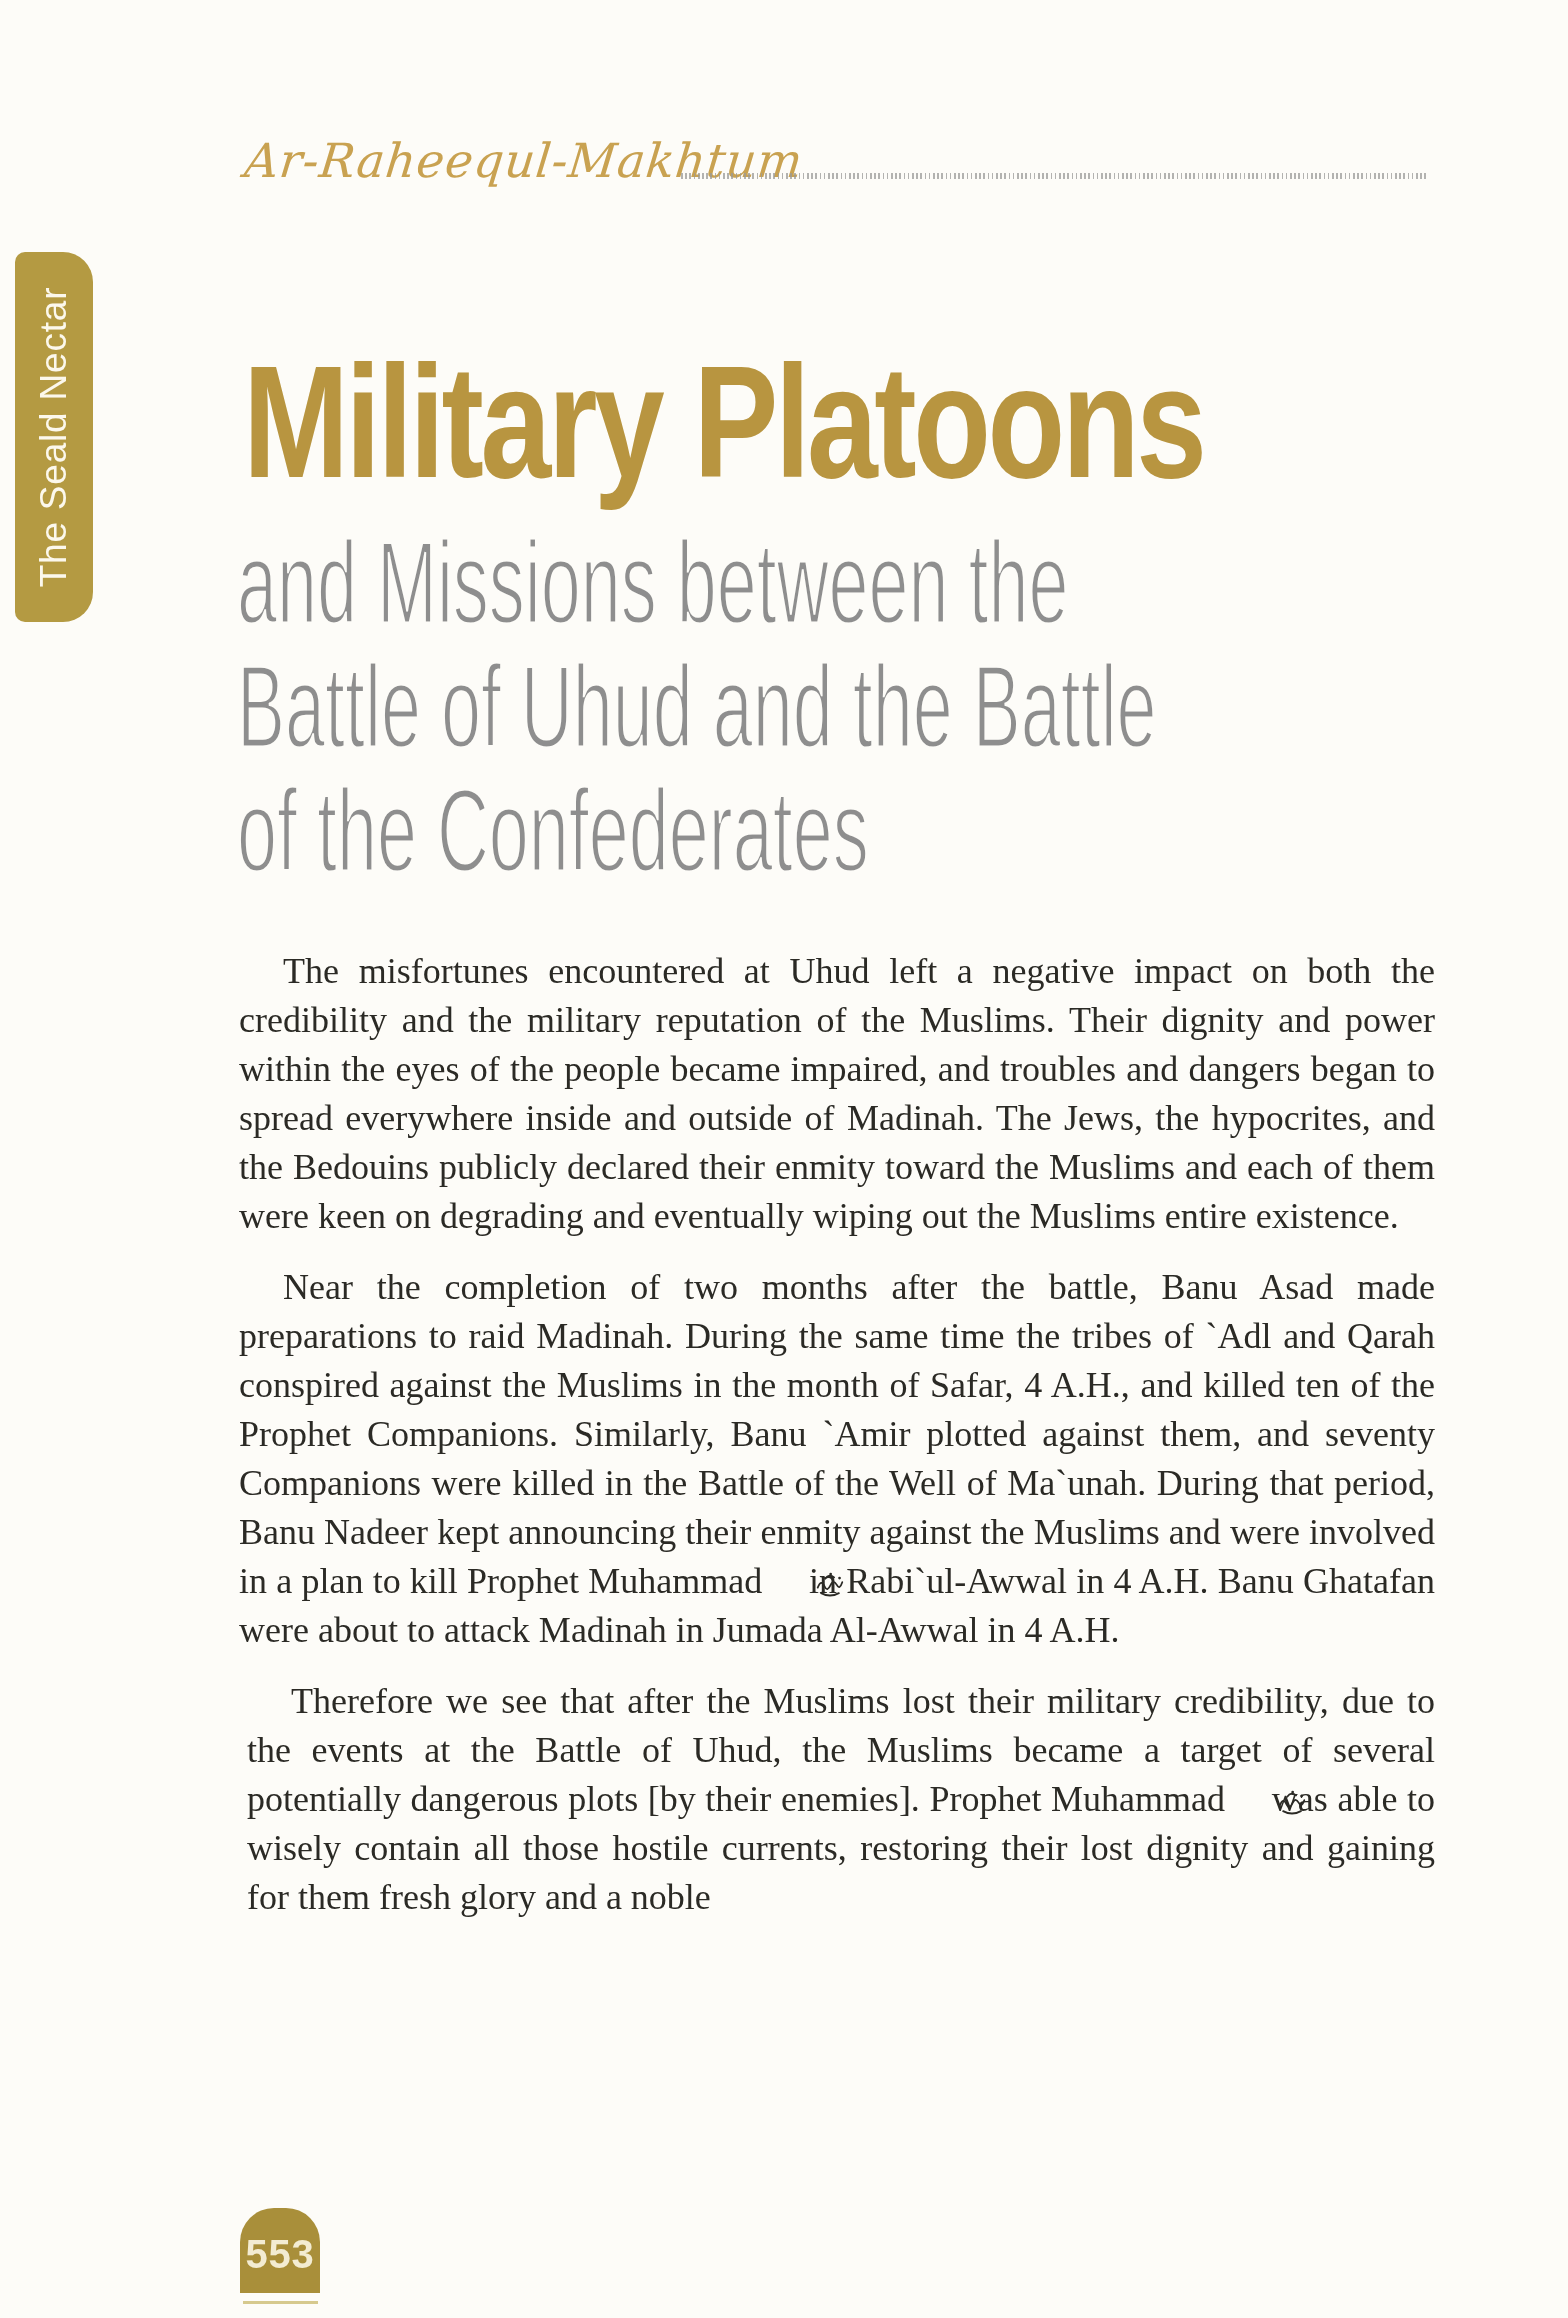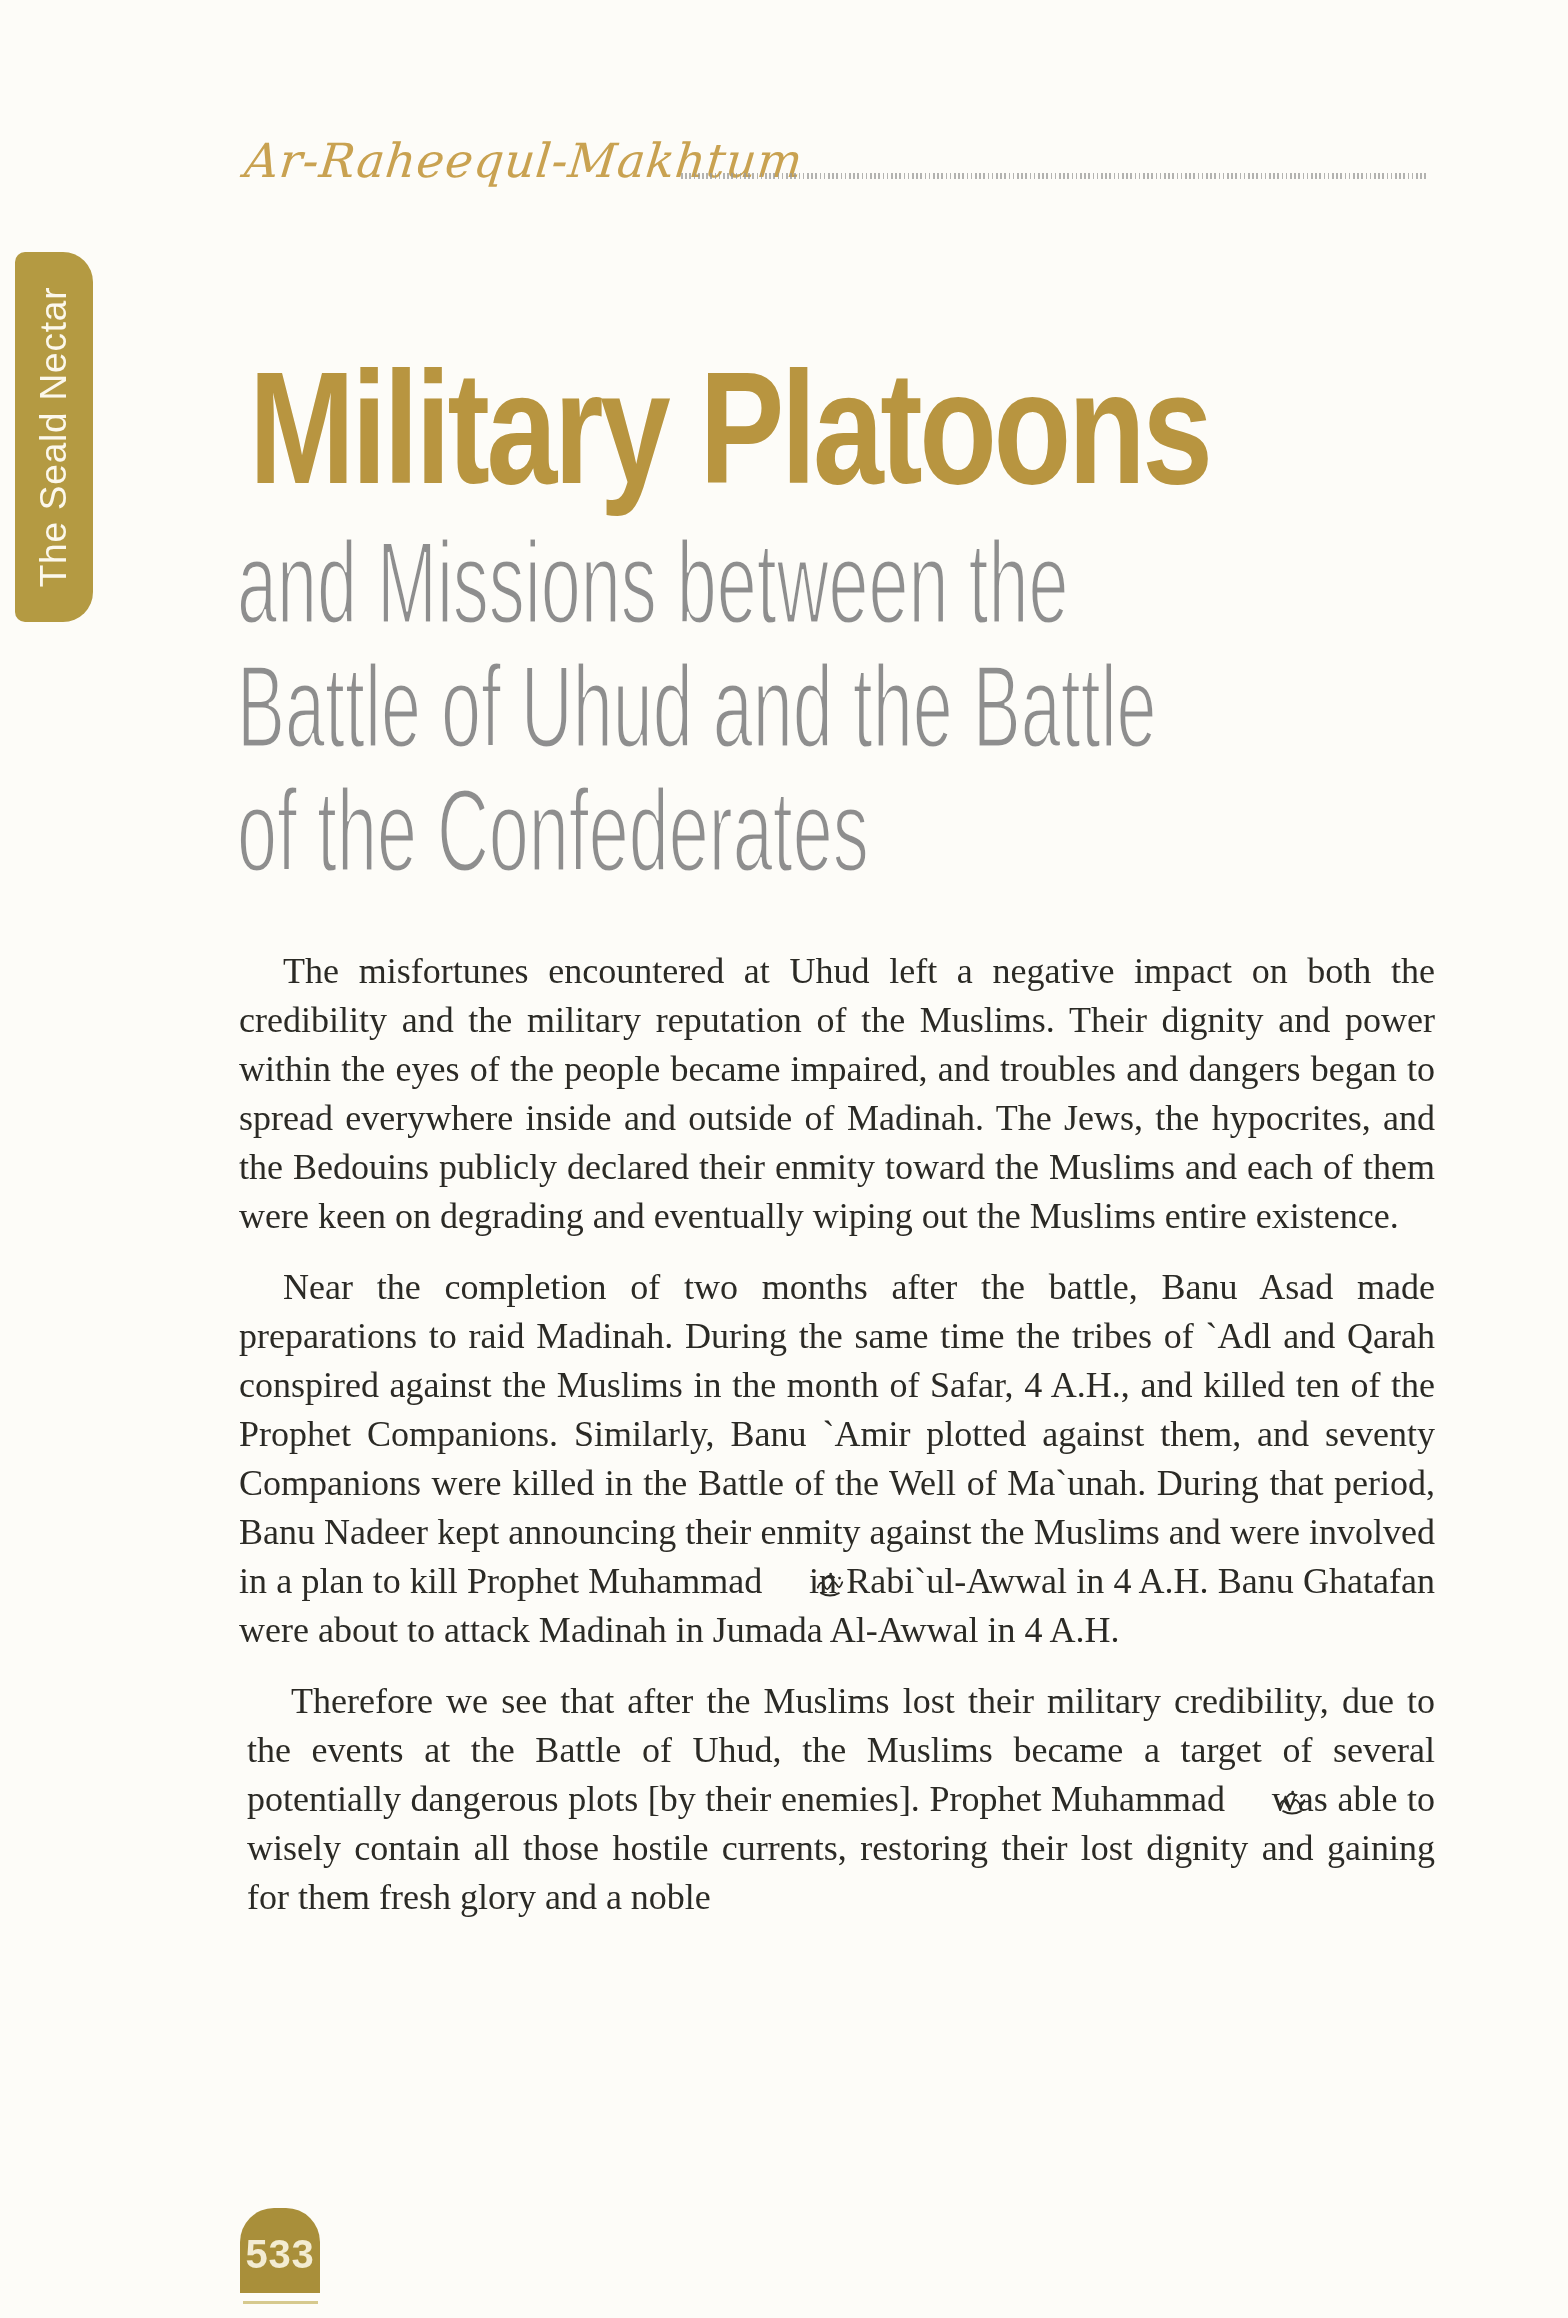--- a/index.html
+++ b/index.html
@@ -41,21 +41,21 @@
   .side-tab-label{
     transform:rotate(-90deg);
     white-space:nowrap;
     color:#fcf8ec;
     font-size:37px;
     letter-spacing:0.8px;
   }
 
   
   .chapter-title{
-    position:absolute;left:237px;top:337px;margin:12px;
+    position:absolute;left:237px;top:337px;margin:6px;
     font-size:159px;line-height:1;font-weight:bold;
     letter-spacing:-4.2px;
     color:var(--gold-accent,#b89540);
     white-space:nowrap;
   }
   .squeeze-title{display:inline-block;transform:scaleX(0.80);transform-origin:0 50%;}
 
   
   .chapter-subtitle{
     position:absolute;left:237px;top:521px;
@@ -139,19 +139,19 @@
               <path d="M9 33 q13 7 26 0"></path>
               <path d="M15 12 q6 -8 13 -2"></path>
             </g>
             <circle cx="23" cy="5" r="2" fill="#2b2a25"></circle>
             <circle cx="36" cy="11" r="2" fill="#2b2a25"></circle>
           </svg></span><span>was able to wisely contain all those hostile currents, restoring their lost dignity and gaining for them fresh glory and a noble</span></p>
   </main>
 
   <footer>
     <div class="page-badge">
-        <span>533</span>
+        <span>553</span>
       </div>
     <div class="badge-rule"></div>
   </footer>
 
 </div>
 
 
 </body></html>

